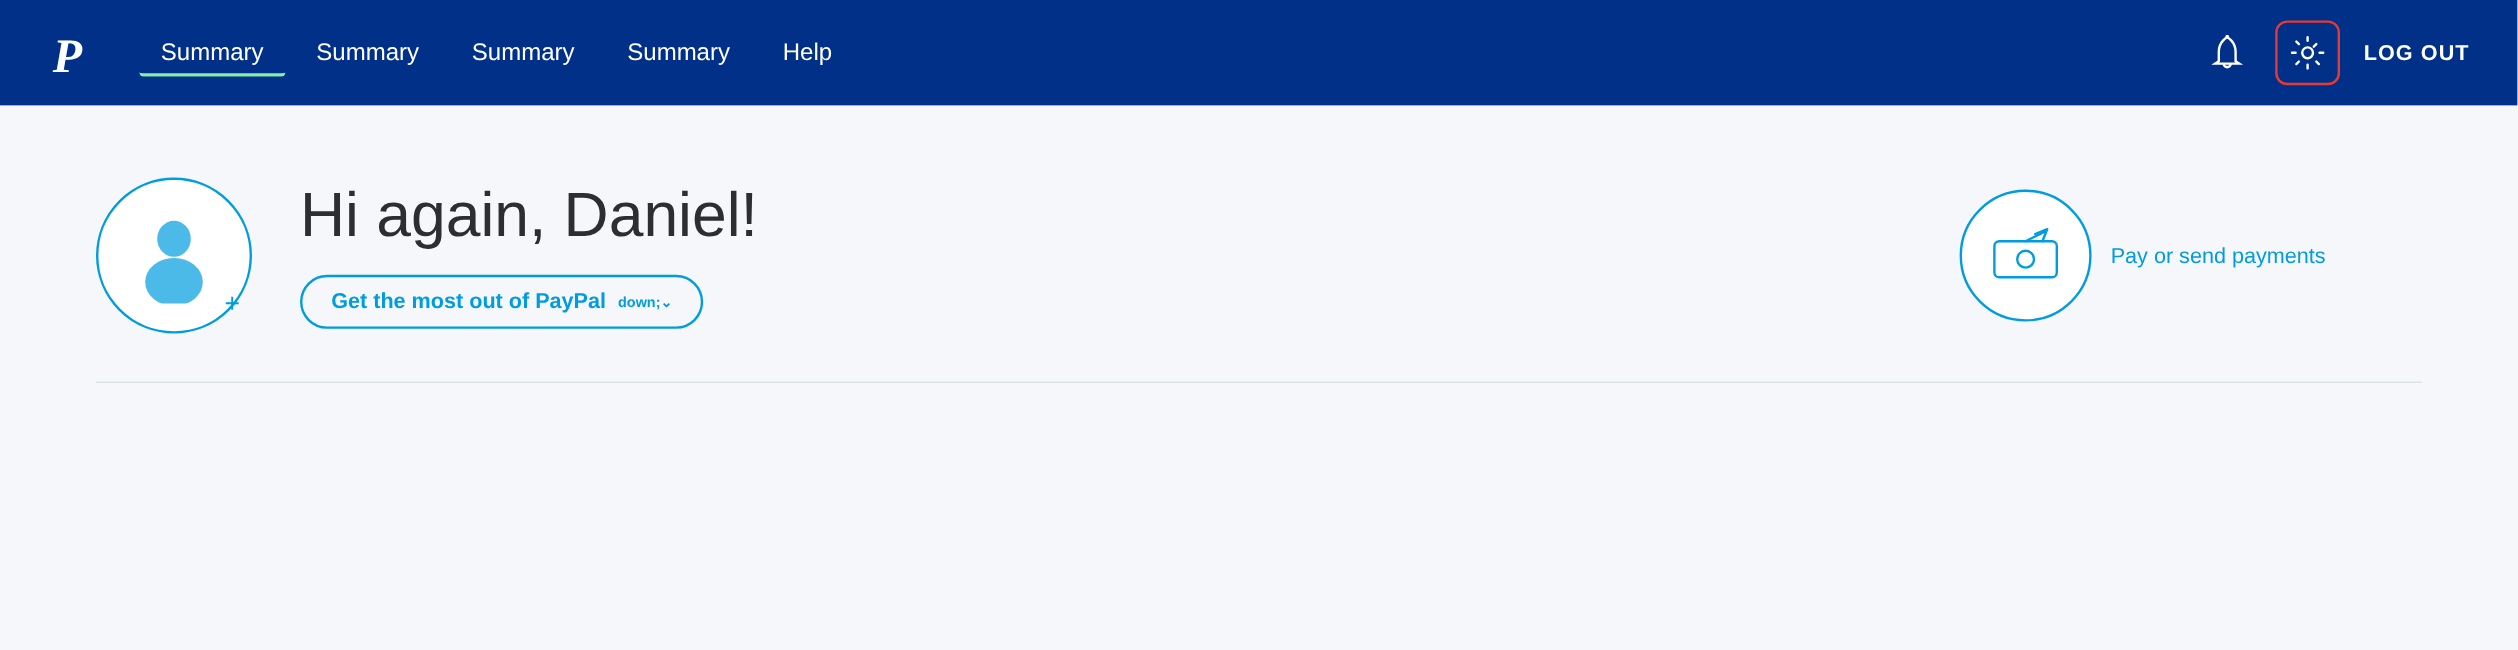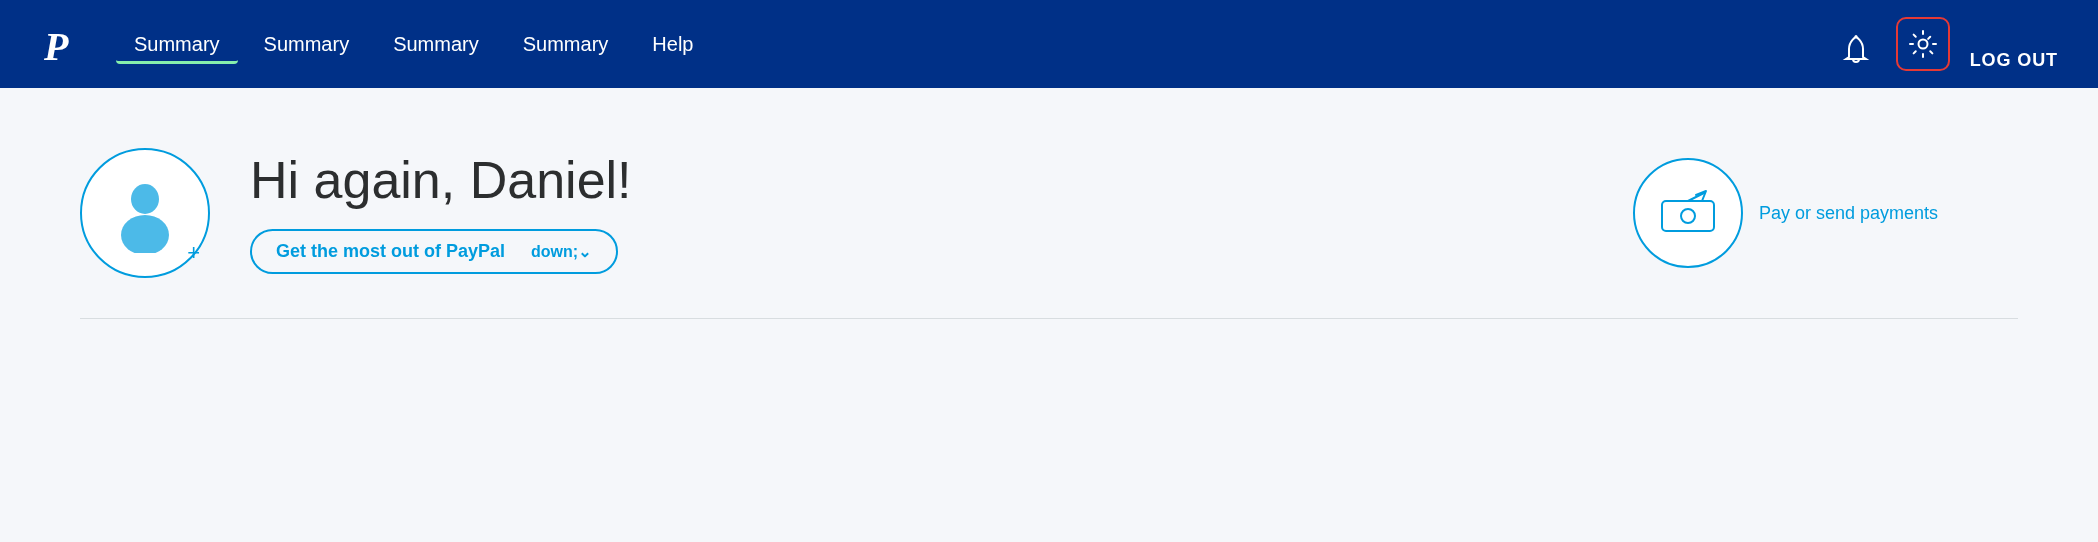--- a/index.html
+++ b/index.html
@@ -45,21 +45,21 @@
     }
 
     .nav-link.active {
       border-bottom: 3px solid #86efac;
       padding-bottom: 5px;
       font-weight: 400;
     }
 
     .nav-right {
       display: flex;
-      align-items: flex-end;
+      align-items: center;
       gap: 20px;
       margin-left: auto;
     }
 
     .nav-icon-btn {
       background: none;
       border: none;
       cursor: pointer;
       color: #fff;
       display: flex;
@@ -143,34 +143,34 @@
     .greeting-title {
       font-size: 52px;
       font-weight: 300;
       color: #2c2e2f;
       line-height: 1.1;
     }
 
     .get-most-btn {
       display: inline-flex;
       align-items: center;
-      gap: 26px;
+      gap: 10px;
       border: 2px solid #009cde;
       border-radius: 25px;
       padding: 10px 24px;
       color: #009cde;
       font-size: 18px;
       font-weight: 600;
       cursor: pointer;
       background: none;
       width: fit-content;
     }
 
     .get-most-btn .chevron {
-      font-size: 16px;
+      font-size: 12px;
       text-align: center;
     }
 
     .pay-send-section {
       margin-left: auto;
       display: flex;
       align-items: center;
       gap: 16px;
       flex-shrink: 0;
       padding-right: 80px;

